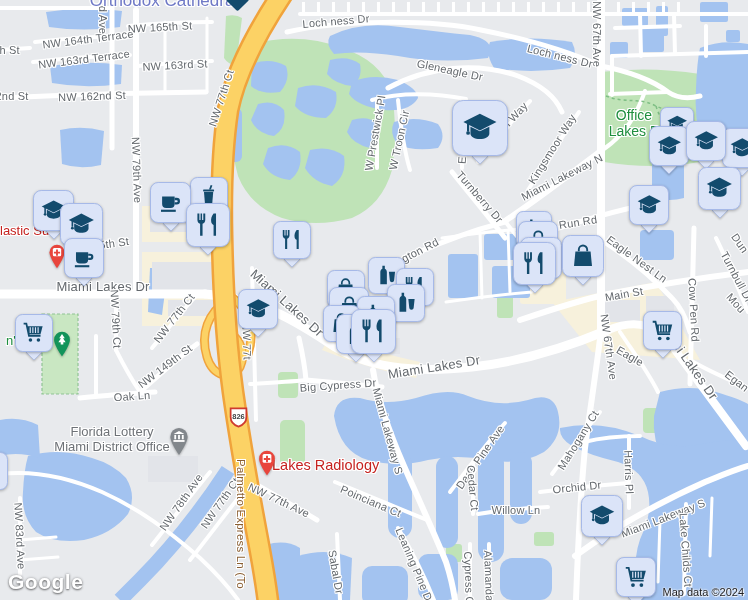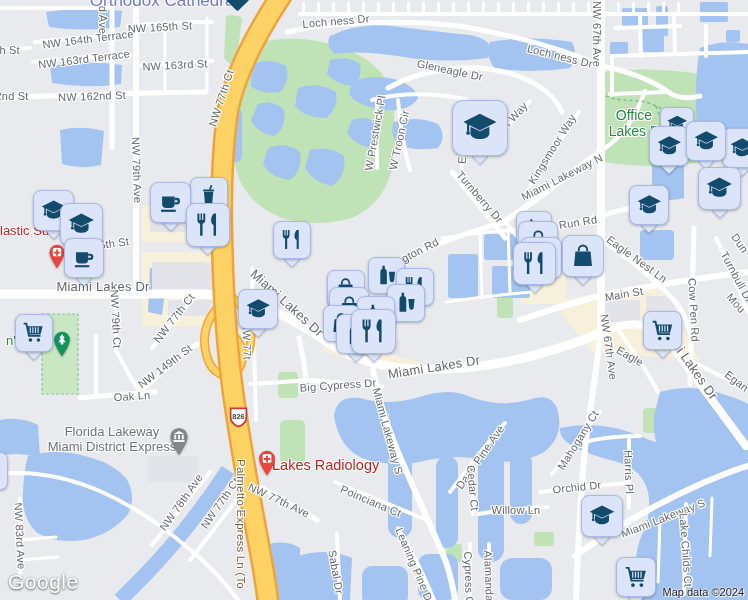--- a/index.html
+++ b/index.html
@@ -18,21 +18,21 @@
   .mk-sq{position:absolute;inset:0;background:var(--marker-bg,#dbe4f8);border:1.5px solid var(--marker-border,#a6b9e8);
     border-radius:20%;box-shadow:0 1px 3px rgba(0,0,0,.28);display:flex;align-items:center;justify-content:center;}
   .mk-ic{width:70%;height:70%;display:block;color:var(--marker-glyph,#134b6d);}
   .mk-ic svg{width:100%;height:100%;display:block;}
   .pin{position:absolute;transform:translate(-50%,-100%);pointer-events:auto;filter:drop-shadow(0 1px 1px rgba(0,0,0,.3));}
   #top-pointer{position:absolute;left:229px;top:-9px;width:17px;height:17px;background:var(--marker-glyph,#134b6d);
     transform:rotate(45deg);border-radius:2px;pointer-events:auto;}
   #comb{position:absolute;left:302px;top:2px;width:380px;height:11px;
     background:repeating-linear-gradient(90deg,#fff 0 3px,transparent 3px 15px);}
   #shield{position:absolute;left:228px;top:406px;}
-  #logo{position:absolute;left:8px;bottom:6px;font-size:21px;font-weight:400;color:#fff;letter-spacing:.5px;
+  #logo{position:absolute;left:8px;bottom:6px;font-size:21px;font-weight:700;color:#fff;letter-spacing:.5px;
     text-shadow:0 1px 2px rgba(0,0,0,.5),0 0 3px rgba(0,0,0,.3);pointer-events:auto;}
   #attribution{position:absolute;right:4px;bottom:2px;font-size:11px;color:#202124;
     text-shadow:0 0 2px #fff,0 0 2px #fff,1px 1px 1px #fff;margin-top:17px;}
 </style>
 </head>
 <body>
 
 <div id="map">
 
   <svg id="base" width="748" height="600" viewBox="0 0 748 600">
@@ -292,22 +292,22 @@
       </div>
     </div>
   <div class="layer" id="pois">
       <div class="maplabel" style="left: 0px; top: 231px; font-size: 13px; color: rgb(197, 34, 31); text-align: left; transform: translate(0px, -50%);">
         <div>lastic Su</div>
       </div>
       <div class="maplabel" style="left: 272px; top: 465px; font-size: 14.5px; color: rgb(197, 34, 31); text-align: center; transform: translate(0px, -50%);">
         <div>Lakes Radiology</div>
       </div>
       <div class="maplabel" style="left: 112px; top: 440px; font-size: 13px; color: rgb(110, 114, 119); text-align: center; transform: translate(-50%, -50%);">
-        <div>Florida Lakeway</div>
-        <div>Miami District Express</div>
+        <div>Florida Lottery</div>
+        <div>Miami District Office</div>
       </div>
     </div>
 
   <div id="shield">
     <svg viewBox="0 0 24 26" width="21" height="23">
       <path d="M3 2.5h18v10c0 6-4.5 9.5-9 11-4.5-1.5-9-5-9-11Z" fill="#ffffff" stroke="#cf3a2f" stroke-width="2"></path>
       <text x="12" y="15" text-anchor="middle" font-size="8.5" font-weight="bold" fill="#3c4043">826</text>
     </svg>
   </div>
 

